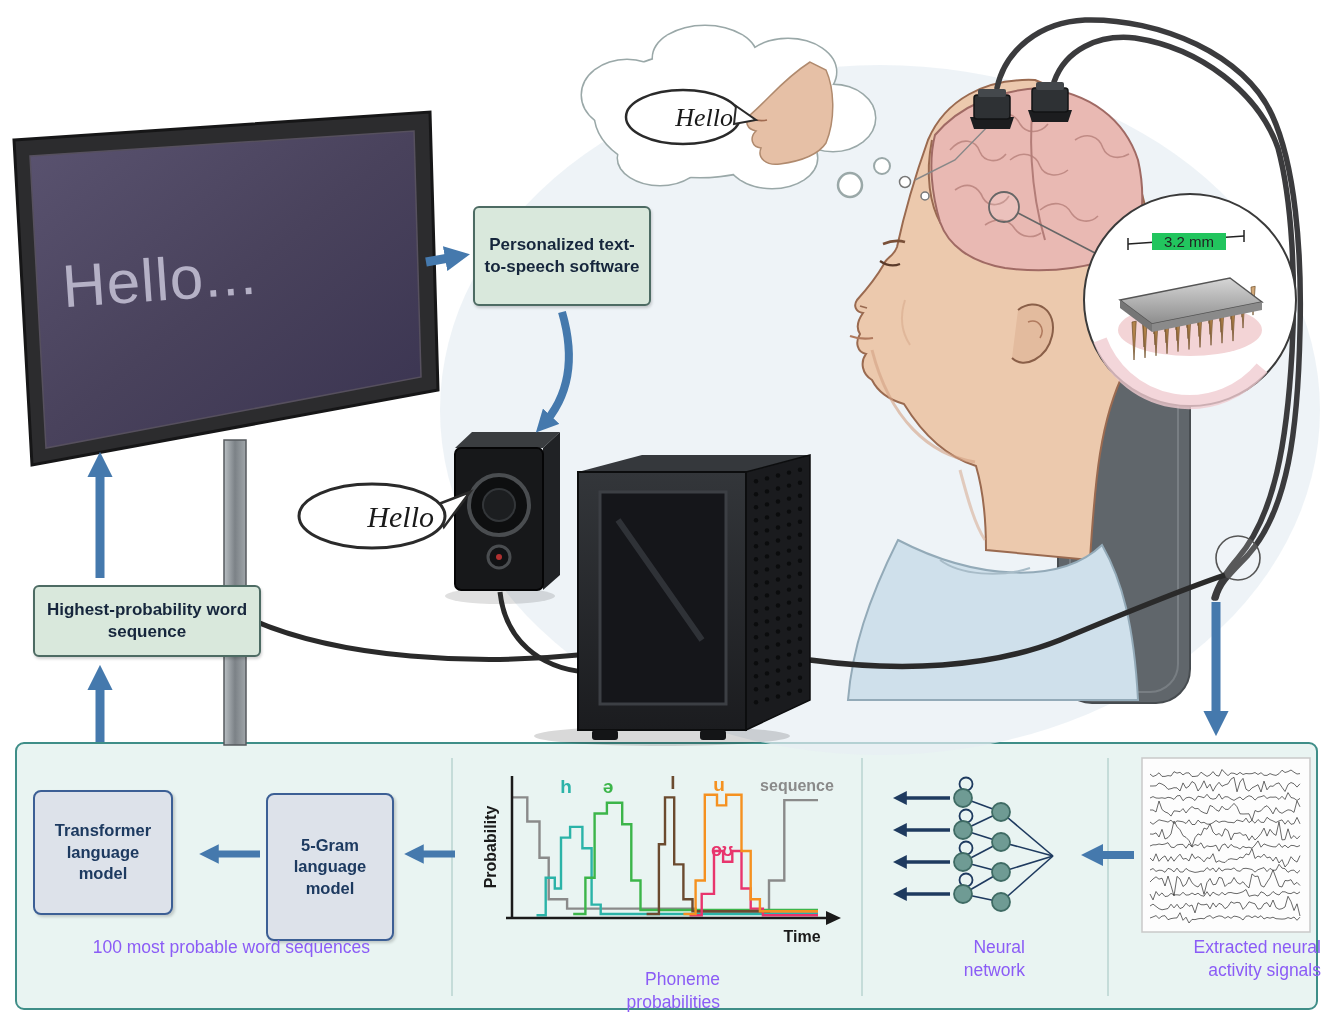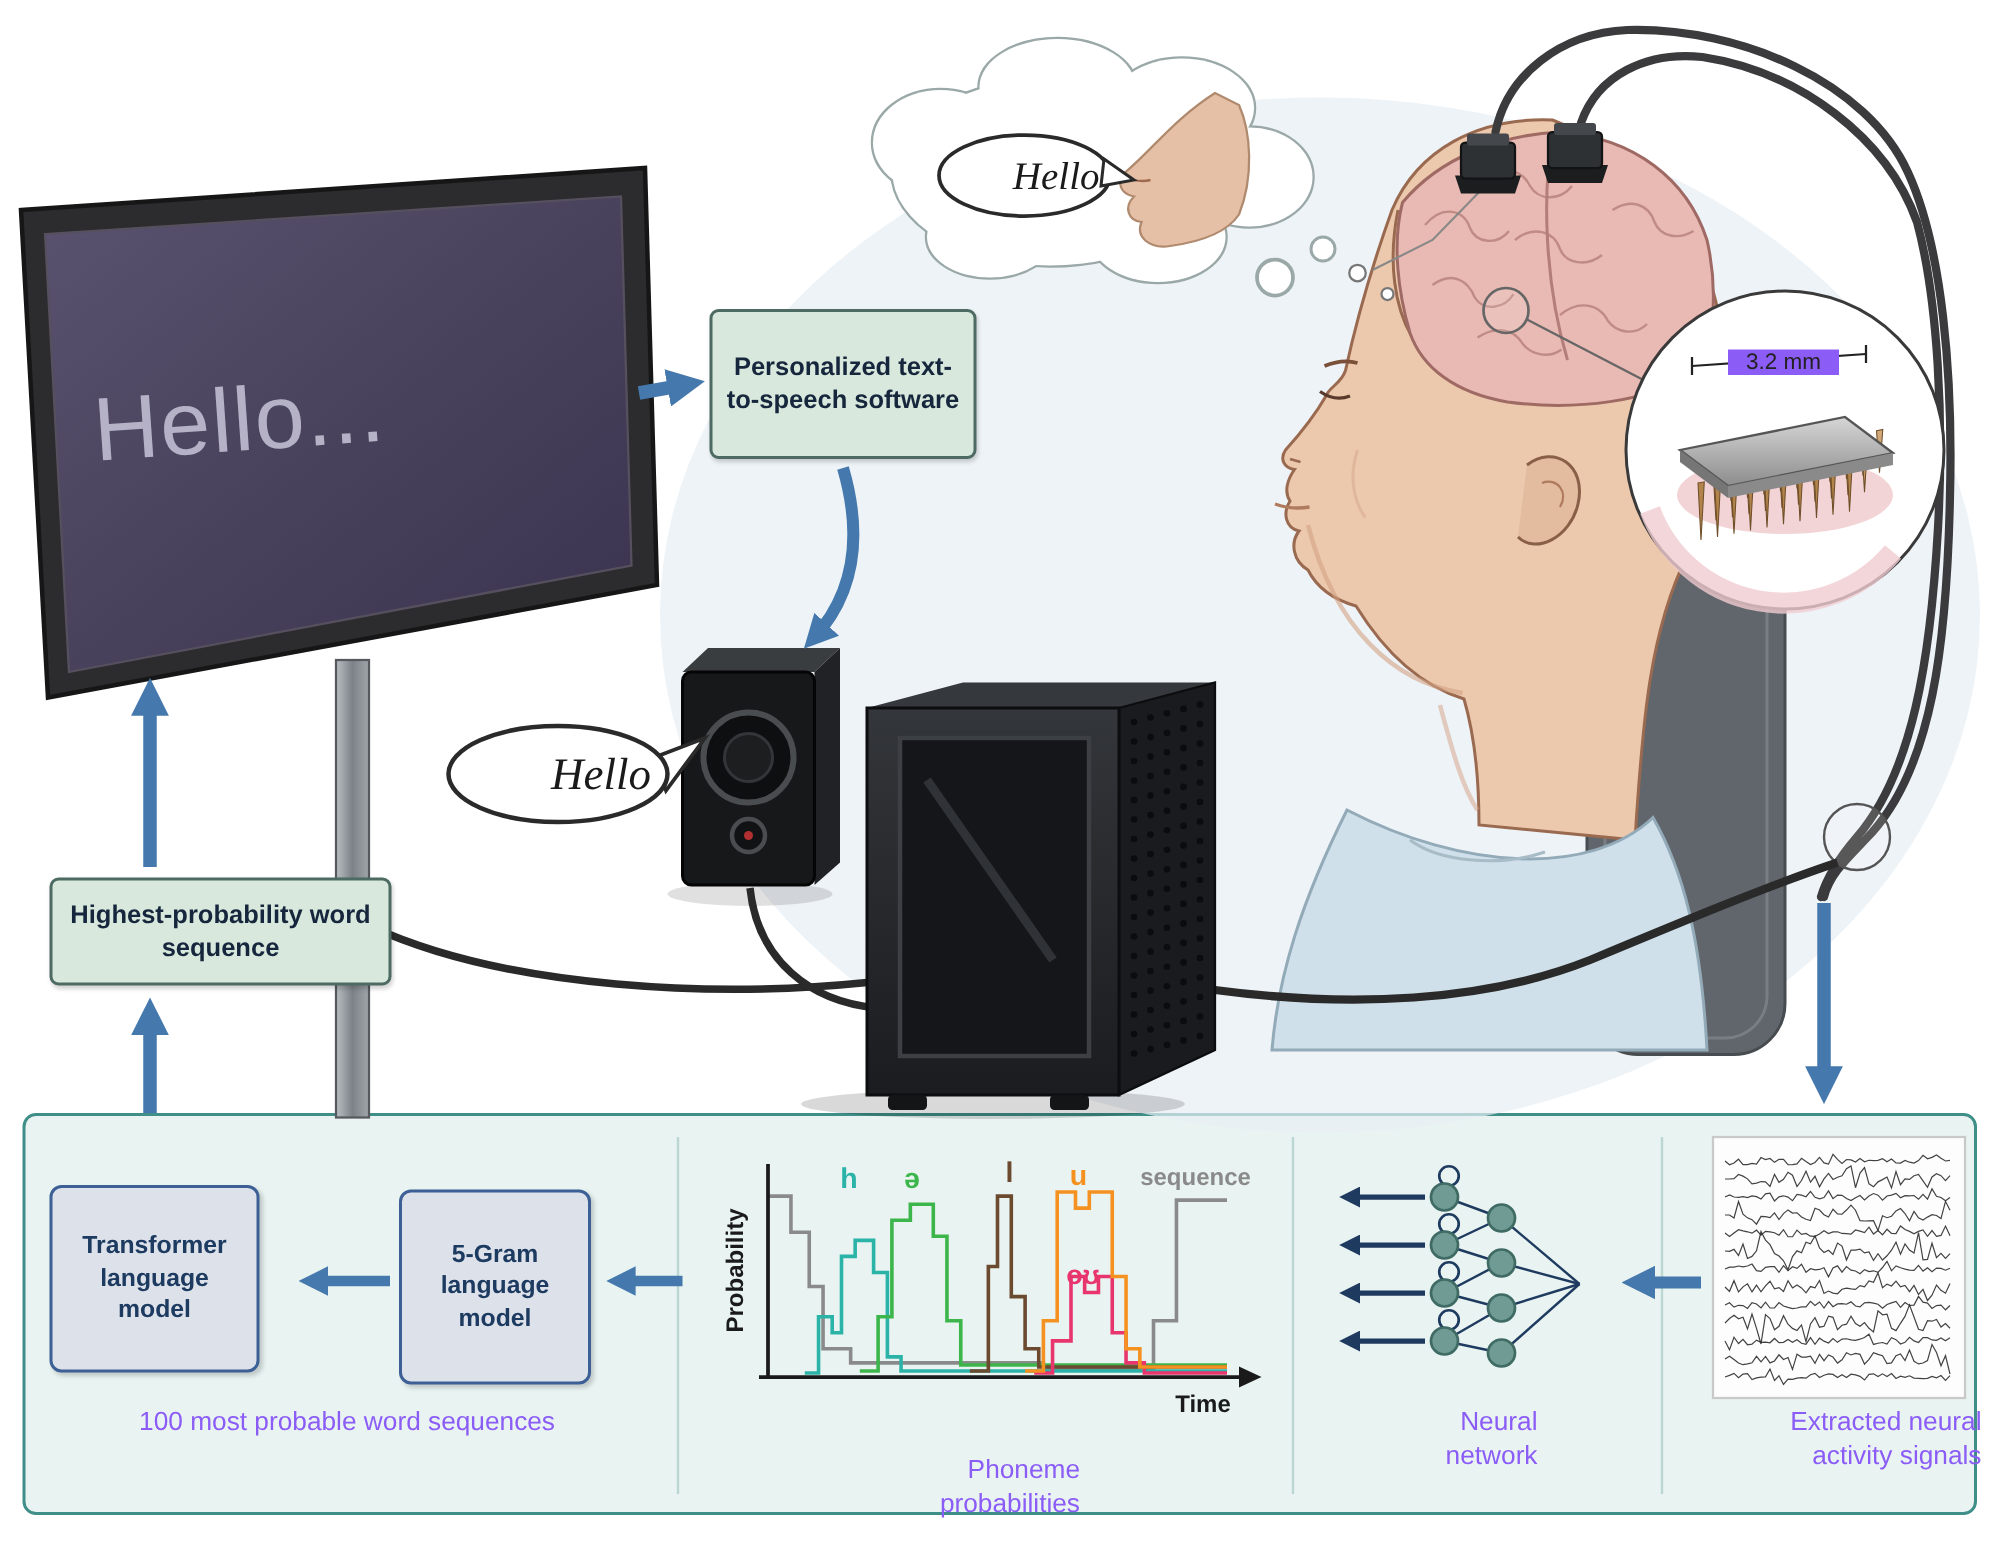--- a/index.html
+++ b/index.html
@@ -18,21 +18,21 @@
         box-shadow:2px 2px 3px rgba(0,0,0,.18);padding:6px;box-sizing:border-box;z-index:10;}
   .cap{position:absolute;font-weight:normal;font-size:17.5px;color:#8b5cf6;text-align:right;
        line-height:1.3;z-index:10;}
   .screen-text{position:absolute;left:62px;top:240px;width:350px;font-size:60px;color:#b5b1c6;
        transform:rotate(-4deg);letter-spacing:1px;z-index:10;}
   .bubble-text{position:absolute;font-family:"Liberation Serif",serif;font-style:italic;
        color:#1a1a1a;text-align:right;z-index:10;}
   .axis-label{position:absolute;font-size:16px;font-weight:600;color:#1a1a1a;text-align:center;z-index:10;}
   .ph{position:absolute;font-size:19px;font-weight:bold;z-index:10;text-align:center;}
   .measure{position:absolute;left:1152px;top:233px;width:70px;text-align:center;font-size:15px;
-       color:#222;background:#8b5cf6;z-index:10;padding:0 2px;}
+       color:#222;background:#22c55e;z-index:10;padding:0 2px;}
 </style>
 </head>
 <body>
 
 <div class="stage">
 
   <div class="panel"></div>
 
   <svg id="scene" width="1337" height="1033" viewBox="0 0 1337 1033">
     <defs>
@@ -424,21 +424,21 @@
 
   <div class="bubble-text" style="left:633px;top:103px;width:100px;font-size:26px;">Hello</div>
   <div class="bubble-text" style="left:310px;top:500px;width:124px;font-size:30px;">Hello</div>
 
   <div class="measure">3.2 mm</div>
 
   <div class="gbox" style="left:33px;top:585px;width:228px;min-height:72px;">Highest-probability word sequence</div>
   <div class="gbox" style="left:473px;top:206px;width:178px;min-height:100px;">Personalized text-to-speech software</div>
 
   <div class="bbox" style="left:33px;top:790px;width:140px;height:125px;">Transformer language model</div>
-  <div class="bbox" style="left:266px;top:793px;width:128px;height:130px;">5-Gram language model</div>
+  <div class="bbox" style="left:266px;top:793px;width:128px;height:148px;">5-Gram language model</div>
 
   <div class="cap" style="left:75px;top:936px;width:295px;">100 most probable word sequences</div>
   <div class="cap" style="left:600px;top:936px;width:120px;margin-top:32px;">Phoneme probabilities</div>
   <div class="cap" style="left:945px;top:936px;width:80px;">Neural network</div>
   <div class="cap" style="left:1136px;top:936px;width:185px;">Extracted neural activity signals</div>
 
   <div class="axis-label" style="left:436px;top:838px;width:110px;transform:rotate(-90deg);">Probability</div>
   <div class="axis-label" style="left:762px;top:928px;width:80px;">Time</div>
 
   <span class="ph" style="left: 555px; top: 776px; width: 22px; color: rgb(43, 179, 168);">h</span>

